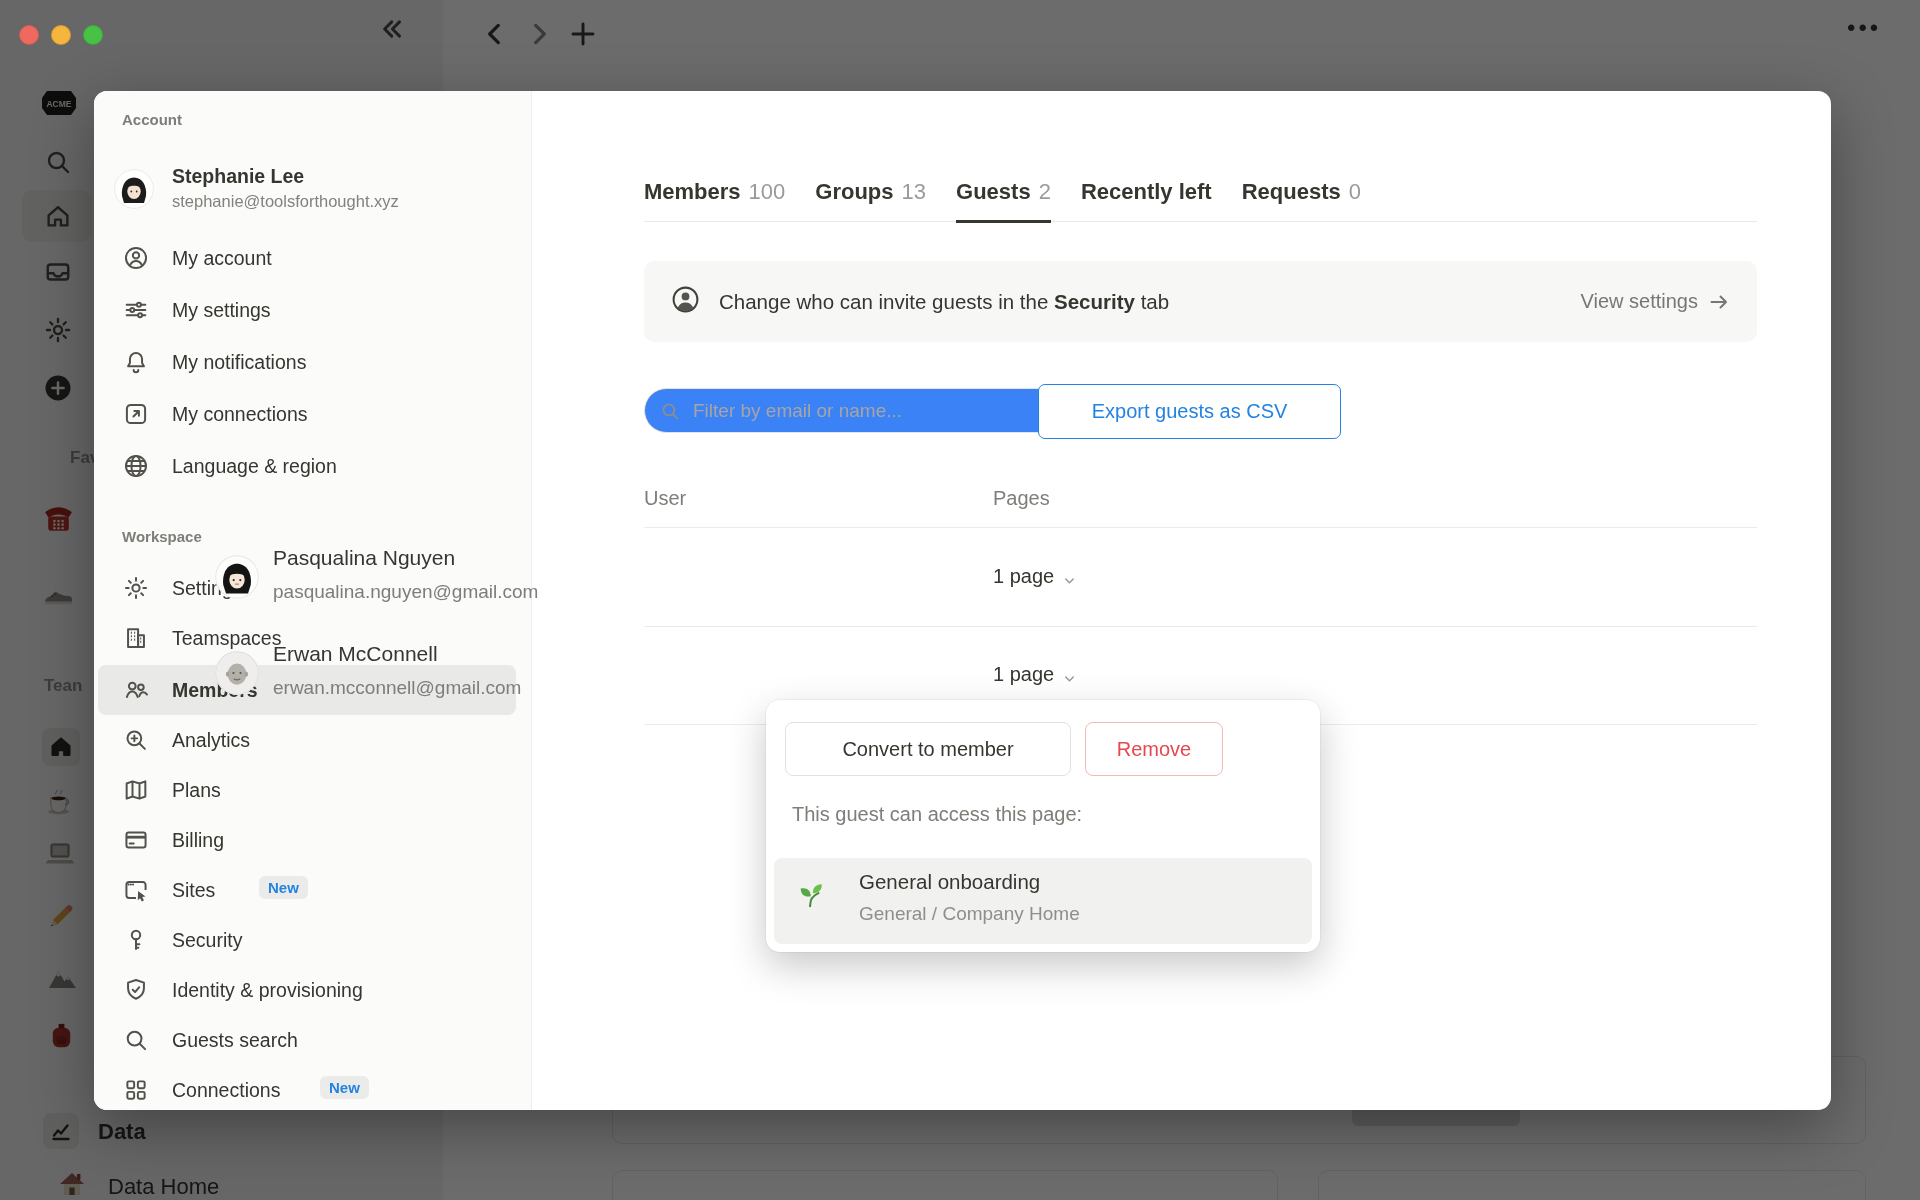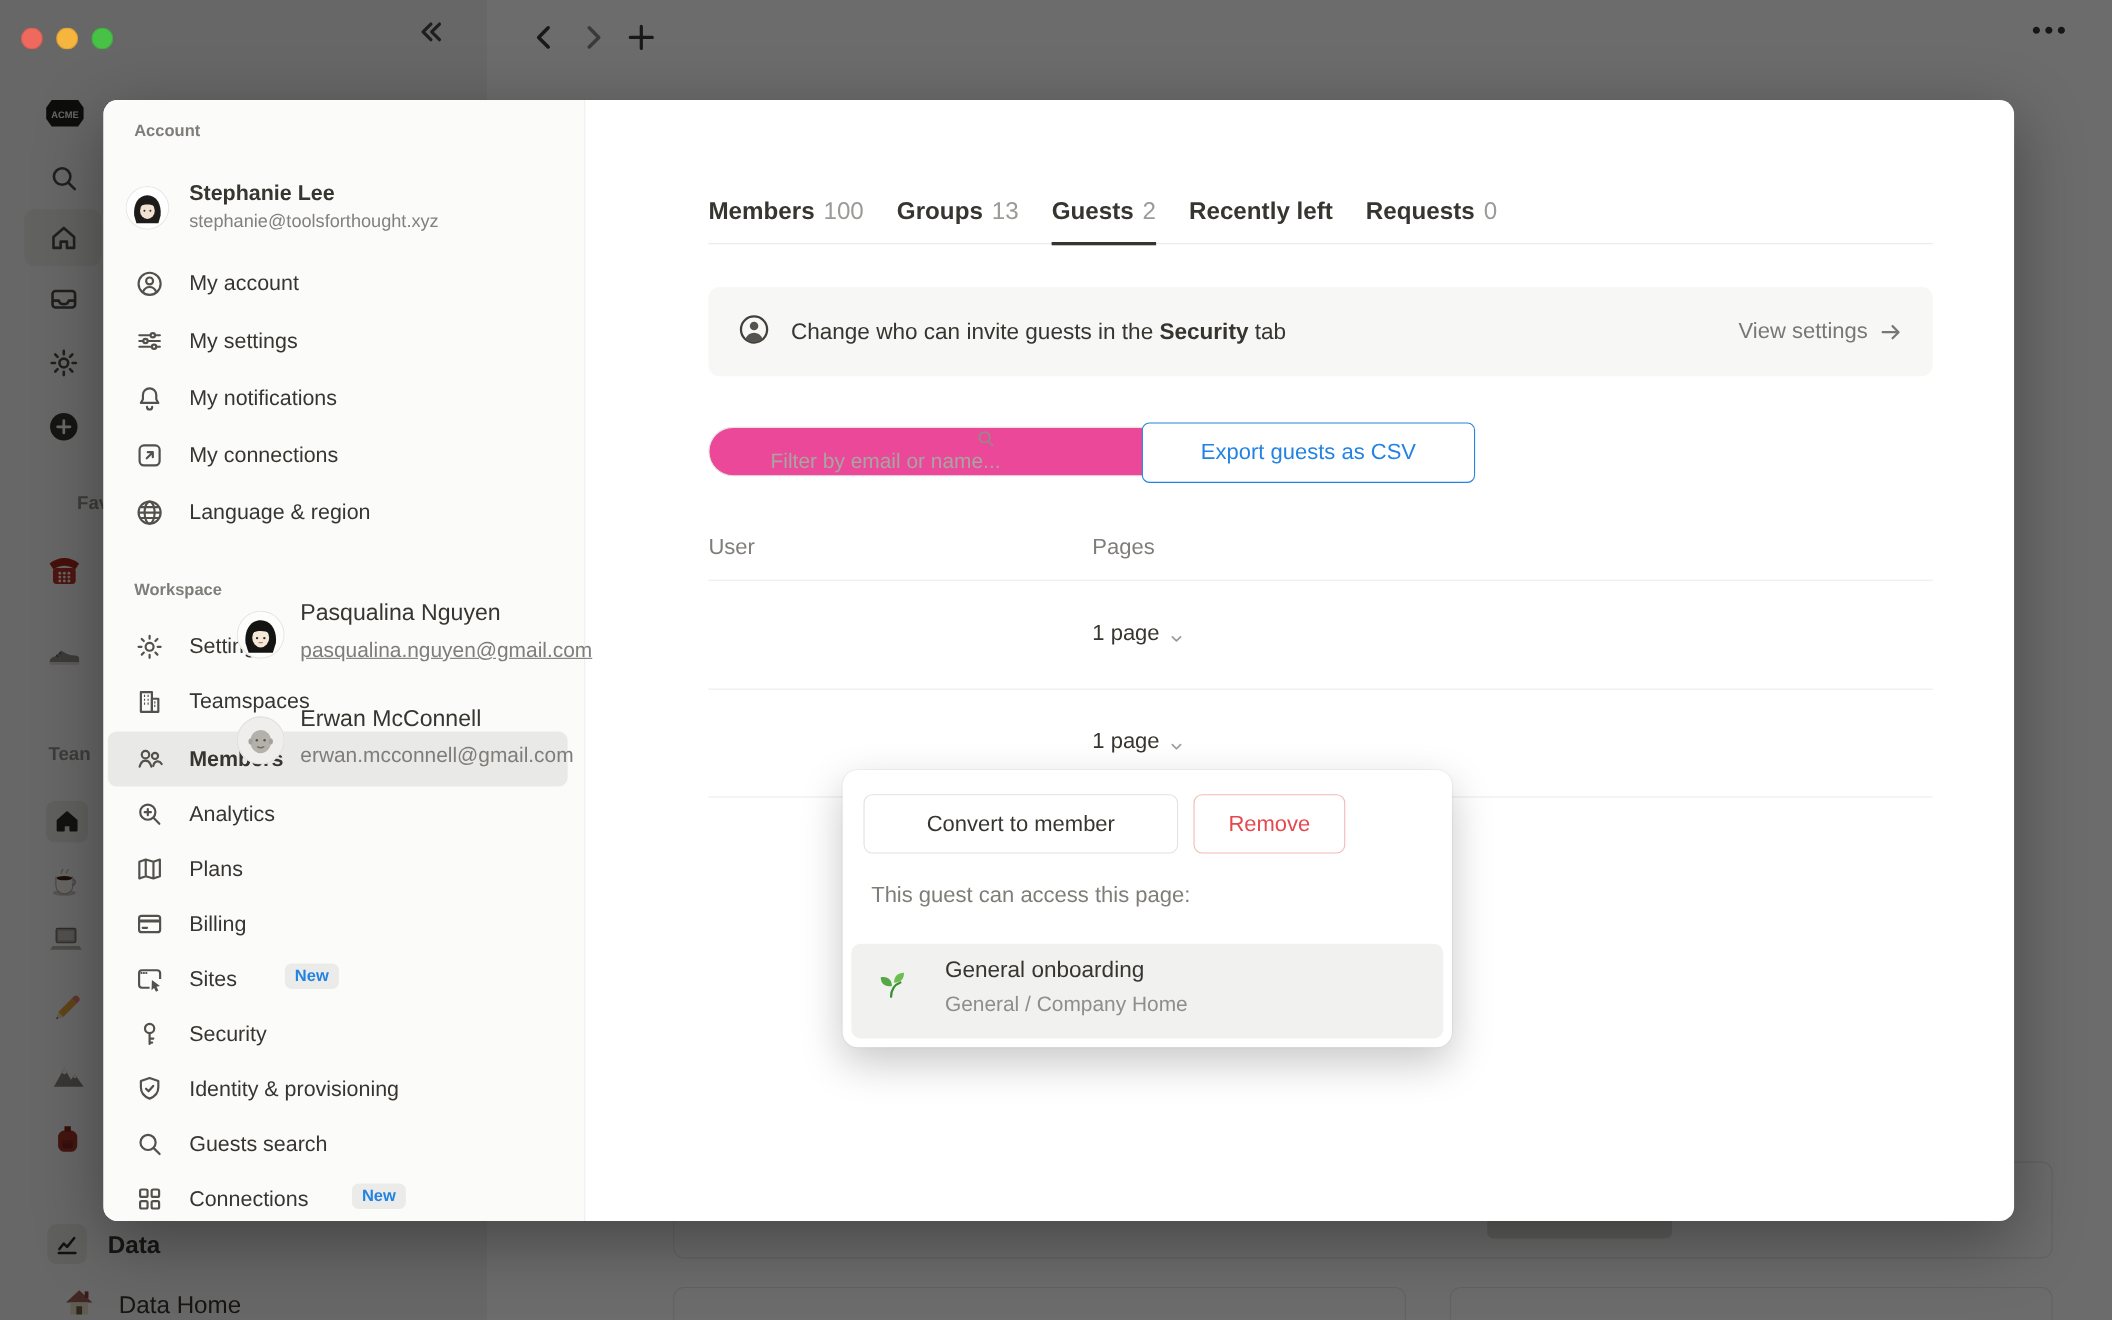--- a/index.html
+++ b/index.html
@@ -43,21 +43,21 @@
   .tab .count{font-weight:400;color:#9b9a97;}
   .tab .count:not(:empty){margin-left:8px;}
   .tab.active{border-bottom-color:#37352f;}
   #banner{position:absolute;left:550px;top:170px;width:1113px;height:81px;border-radius:10px;background:#f7f7f5;
           display:flex;align-items:center;padding:0 26px;box-sizing:border-box;}
   #banner .txt{font-size:20.5px;color:#37352f;margin-left:18px;}
   #banner .txt b{font-weight:700;}
   #banner .spacer{flex:1;}
   #banner .vs{font-size:20px;color:#787774;display:flex;align-items:center;gap:9px;}
   #filter{position:absolute;left:550px;top:297px;width:503px;height:45px;border:1px solid #e5e4e2;border-radius:23px;
-          background:#ec4899;display:flex;align-items:center;box-sizing:border-box;padding:0 14px;flex-direction:column;}
+          background:#3b82f6;display:flex;align-items:center;box-sizing:border-box;padding:0 14px;}
   #filter input{border:none;outline:none;background:transparent;font-size:19px;color:#37352f;margin-left:10px;width:400px;
                 font-family:"Liberation Sans","DejaVu Sans",sans-serif;}
   #filter input::placeholder{color:#a7a5a1;}
   #export-btn{position:absolute;left:944px;top:293px;width:301px;height:53px;border:1.5px solid #2383e2;border-radius:7px;
               background:#fff;color:#2383e2;font-size:20px;font-weight:500;display:flex;align-items:center;justify-content:center;}
   .th{position:absolute;font-size:20px;color:#7f7d78;}
   .divider{position:absolute;left:550px;width:1113px;height:1px;background:#ebebe9;}
   .gname{font-size:21px;color:#37352f;font-weight:500;}
   .gemail{font-size:19px;color:#7f7d78;}
   .pages{font-size:20px;color:#37352f;display:flex;align-items:flex-end;gap:8px;}
@@ -442,21 +442,21 @@
             <circle cx="20" cy="20" r="19.4" fill="none" stroke="#e8e7e4"></circle>
             <path d="M7.5 27c-1.2-10.5 3.8-19 12.5-19s13.7 8.5 12.5 19l-2.5 8h-20z" fill="#141412"></path>
             <ellipse cx="20" cy="22.5" rx="7" ry="8" fill="#f6e8d8"></ellipse>
             <path d="M12.6 19c.8-4.6 3.8-7 7.4-7s6.6 2.4 7.4 7c-2.2-1.4-4.5-2-7.4-2s-5.2.6-7.4 2z" fill="#141412"></path>
             <circle cx="17" cy="22.8" r="1" fill="#2b2a27"></circle>
             <circle cx="23" cy="22.8" r="1" fill="#2b2a27"></circle>
             <path d="M18.6 26.5h2.8" stroke="#c77" stroke-width="1.1" stroke-linecap="round"></path>
           </svg>
       </div>
       <div class="abs gname" style="left:179px;top:455px;">Pasqualina Nguyen</div>
-      <div class="abs gemail" style="left:179px;top:490px;text-decoration:underline;">pasqualina.nguyen@gmail.com</div>
+      <div class="abs gemail" style="left:179px;top:490px;">pasqualina.nguyen@gmail.com</div>
       <div class="abs pages" style="left:899px;top:474px;">
         <span>1 page</span>
         <svg width="15" height="15" viewBox="0 0 24 24" fill="none" stroke="#9b9a97" stroke-width="2.4" stroke-linecap="round" stroke-linejoin="round">
             <path d="M6 9.5l6 6 6-6"></path>
           </svg>
       </div>
     </div>
     <div class="divider" style="top:535px;"></div>
 
     <div>

